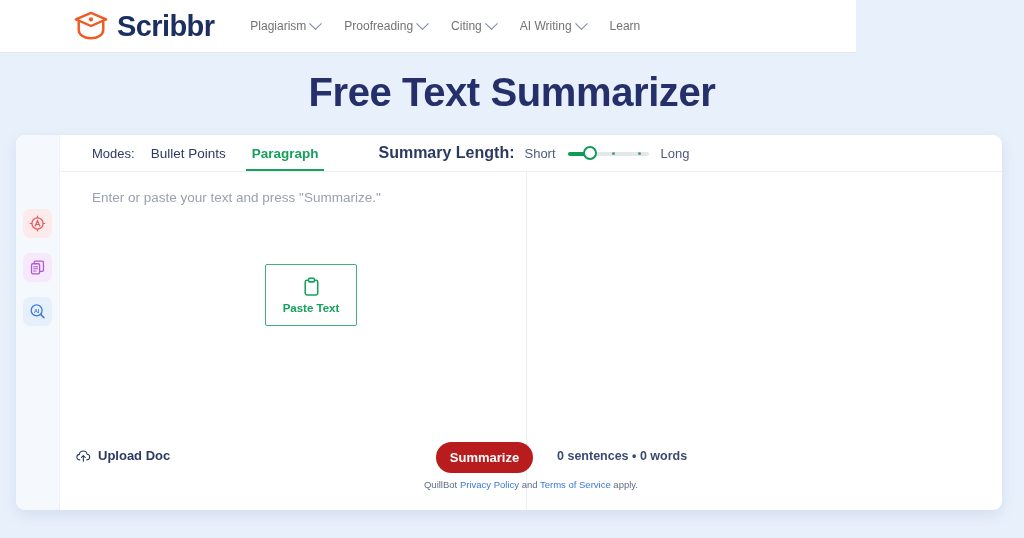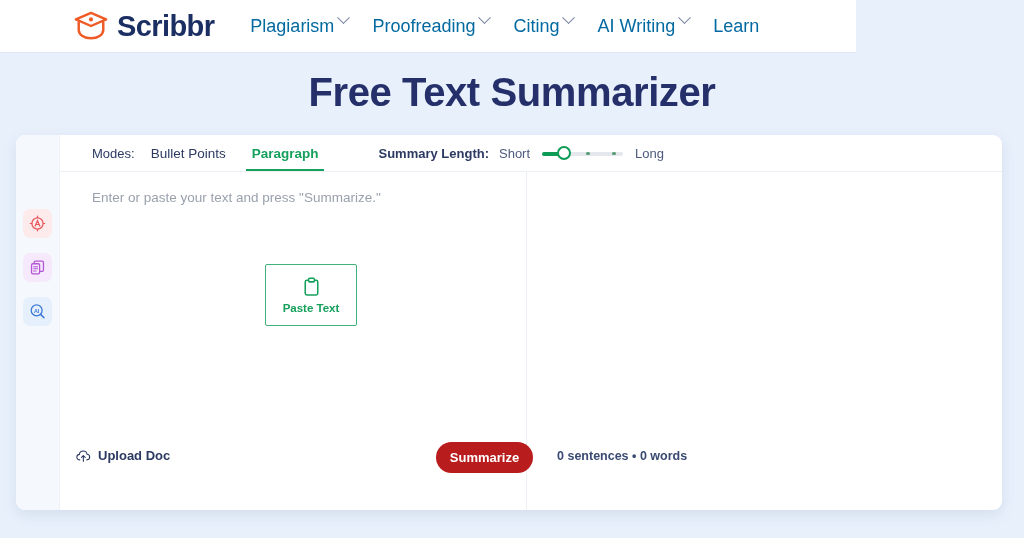--- a/index.html
+++ b/index.html
@@ -23,22 +23,22 @@
     display: flex; align-items: center; gap: 7px;
     margin-left: 72px;
   }
   .logo-mark { width: 38px; height: 34px; display: block; }
   .logo-text {
     font-size: 29px; font-weight: bold; color: #1c2f63;
     letter-spacing: -0.6px; line-height: 1;
   }
   .nav { display: flex; align-items: center; gap: 24px; margin-left: 36px; }
   .nav-item {
-    display: flex; align-items: flex-start; gap: 5px;
-    font-size: 18px; color: #0369a1; white-space: nowrap;
+    display: flex; align-items: center; gap: 5px;
+    font-size: 12px; color: #737373; white-space: nowrap;
     cursor: pointer;
   }
   .caret {
     width: 9px; height: 9px; display: inline-block;
     border-right: 1.6px solid #7b86a5; border-bottom: 1.6px solid #7b86a5;
     transform: rotate(45deg) translate(-2px,-2px);
   }
 
   
   .title {
@@ -91,21 +91,21 @@
     font-size: 13.5px; color: #2c3a62;
     padding: 9px 2px 9px 2px; margin-right: 22px;
     cursor: pointer; position: relative; white-space: nowrap;
   }
   .mode-tab.active { color: #15a05b; font-weight: bold; }
   .mode-tab.active::after {
     content: ""; position: absolute; left: -4px; right: -4px; bottom: -1px;
     height: 2px; background: #15a05b;
   }
   .len-label {
-    font-size: 13px; font-weight: bold; color: #2c3a62;
+    font-size: 16px; font-weight: bold; color: #2c3a62;
     margin-left: 36px; margin-right: 10px; white-space: nowrap;
   }
   .len-end { font-size: 13px; color: #4d5a7d; white-space: nowrap; }
   .slider {
     position: relative; width: 81px; height: 16px;
     margin: 0 12px; display: flex; align-items: center;
   }
   .slider-track {
     position: absolute; left: 0; right: 0; top: 7px;
     height: 3.5px; border-radius: 2px; background: #e4e7ec;
@@ -285,16 +285,19 @@
           <path d="M4.6 12.6 C2.4 12.6 1 11.2 1 9.3 C1 7.6 2.3 6.2 4 6.05 C4.3 3.7 6.3 2 8.7 2 C11 2 13 3.7 13.3 6 C15 6.1 16.4 7.5 16.4 9.3 C16.4 11.2 15 12.6 13 12.6" fill="none" stroke="#2c3a62" stroke-width="1.3" stroke-linecap="round"></path>
           <path d="M8.8 14.4 L8.8 7.6 M6.6 9.7 L8.8 7.4 L11 9.7" fill="none" stroke="#2c3a62" stroke-width="1.3" stroke-linecap="round" stroke-linejoin="round"></path>
         </svg>
         <span>Upload Doc</span>
       </div>
 
       <button class="summarize-btn">Summarize</button>
 
       <div class="counts">0 sentences • 0 words</div>
 
+      <div class="legal">
+        <span>QuillBot </span><a>Privacy Policy</a><span> and </span><a>Terms of Service</a><span> apply.</span>
+      </div>
     </div>
 
   </div>
 </div>
 
 </body></html>

